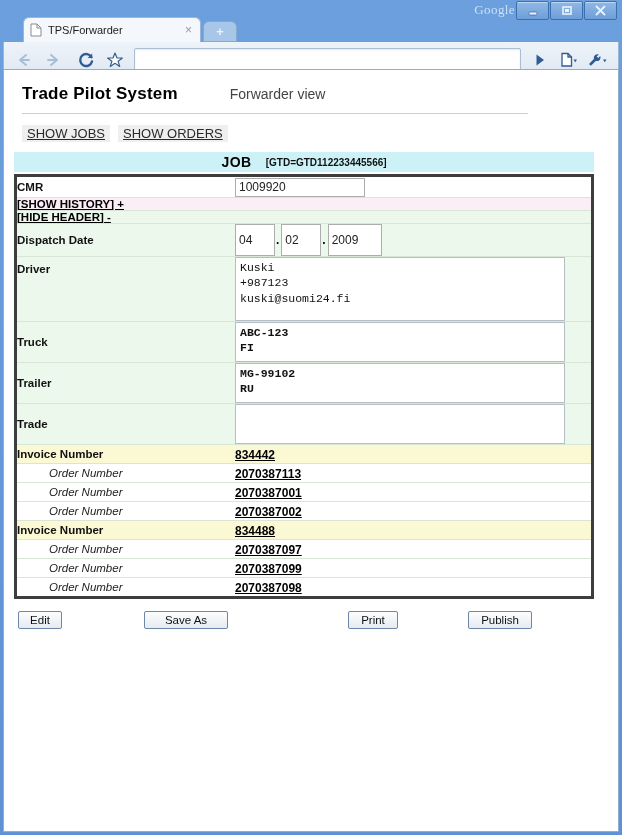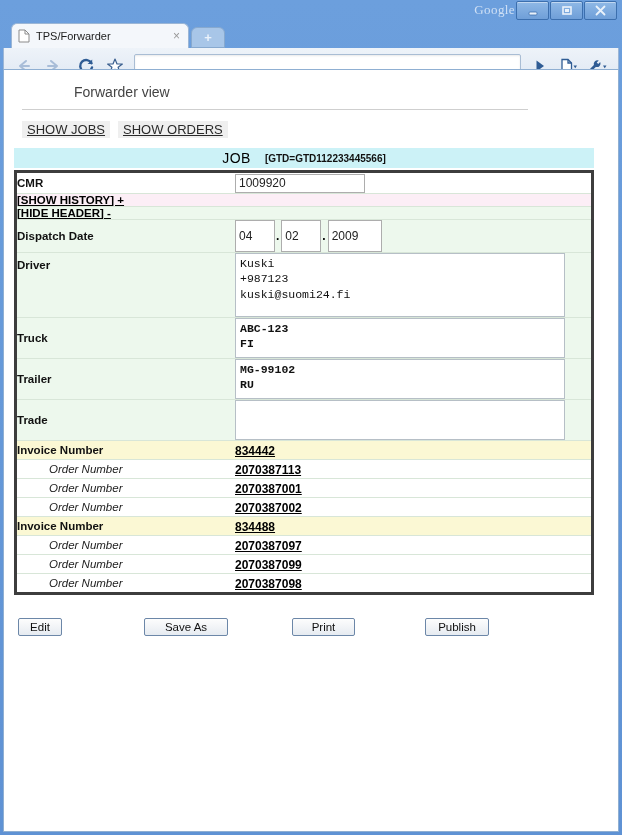--- a/index.html
+++ b/index.html
@@ -10,21 +10,21 @@
   }
 
   
   .browser{
     width:622px;height:835px;box-sizing:border-box;
     background:linear-gradient(#6c9fdd,#5f92d4);
     padding:0 3px 3px 3px;
     position:relative;
   }
   .titlebar{
-    height:48px;position:relative;
+    height:42px;position:relative;
   }
   .winbtns{
     position:absolute;right:2px;top:1px;display:flex;align-items:center;gap:0;
   }
   .google-word{
     position:absolute;right:104px;top:2px;
     color:#cfe0f5;font-family:"Liberation Serif",serif;font-size:13px;
     letter-spacing:.4px;
   }
   .winbtn{
@@ -32,21 +32,21 @@
     background:linear-gradient(#8fb8e6,#6f9fd8);
     border:1px solid #3c6fae;border-radius:2px;
     display:flex;align-items:center;justify-content:center;
     color:#e8f1fb;font-size:11px;font-weight:bold;
     box-shadow:inset 0 1px 0 rgba(255,255,255,.45);
   }
   .winbtn svg{display:block}
 
   
   .tabstrip{
-    position:absolute;left:8px;bottom:0;display:flex;align-items:flex-end;
+    position:absolute;left:20px;bottom:0;display:flex;align-items:flex-end;
   }
   .tab{
     width:178px;height:25px;box-sizing:border-box;
     background:#f4f7fb;
     border-radius:6px 6px 0 0;
     border:1px solid #9bb6d6;border-bottom:none;
     display:flex;align-items:center;padding:0 6px;
     position:relative;
   }
   .tab .favicon{
@@ -104,25 +104,25 @@
   .navbtn{
     background:#efefef;padding:1px 5px;
     font-size:13px;color:#2a2a2a;text-decoration:underline;
     font-family:"Liberation Sans",sans-serif;
   }
 
   .jobbar{
     margin:10px 24px 0 10px;background:#ccf2f7;
     height:20px;display:flex;align-items:center;justify-content:center;
   }
-  .jobbar .jobtitle{font-size:14px;font-weight:normal;color:#000;letter-spacing:.5px;}
+  .jobbar .jobtitle{font-size:14px;font-weight:bold;color:#000;letter-spacing:.5px;}
   .jobbar .gtd{font-size:10px;font-weight:bold;color:#111;margin-left:14px;}
 
   .formbox{
-    margin:2px 24px 11px 10px;border:3px solid #3d3d3d;background:#5eead4;
+    margin:2px 24px 0 10px;border:3px solid #3d3d3d;background:#5eead4;
   }
   table.frm{width:100%;border-collapse:collapse;table-layout:fixed;}
   table.frm td{
     vertical-align:middle;padding:0;
     border-bottom:1px solid #d8e6d8;
   }
   td.lbl{
     width:218px;padding:3px 0 3px 10px;
     font-size:11.5px;font-weight:bold;color:#111;
   }
@@ -168,21 +168,21 @@
   .footer{padding:12px 0 0 14px;display:flex;align-items:flex-start;}
   .btn{
     background:linear-gradient(#fdfdfd,#e6ebf1);
     border:1px solid #6c87a8;border-radius:2px;
     font-size:11.5px;color:#111;
     padding:2px 0;text-align:center;box-sizing:border-box;
     font-family:"Liberation Sans",sans-serif;
   }
   .b-edit{width:44px;}
   .b-saveas{width:84px;margin-left:82px;}
-  .b-print{width:63px;margin-left:64px;}
+  .b-print{width:50px;margin-left:120px;}
   .b-publish{width:64px;margin-left:70px;}
 </style>
 </head>
 <body>
 
 <div class="browser">
 
   <div class="titlebar">
     <div class="google-word">Google</div>
     <div class="winbtns">
@@ -259,20 +259,21 @@
           <path d="M11.8 2.6a3.6 3.6 0 0 0-4.9 4.4L2 11.9l1.9 1.9 4.9-4.9a3.6 3.6 0 0 0 4.4-4.9l-2 2-1.5-1.5z" fill="#2f5c94"></path>
           <path d="M16 7.5 L19.5 7.5 L17.75 10.2 Z" fill="#2f5c94"></path>
         </svg>
     </div>
   </div>
 
   <div class="viewport">
     <div class="page">
 
       <div class="apphead">
+        <div class="appname">Trade Pilot System</div>
         <div class="viewname">Forwarder view</div>
       </div>
       <div class="hrule"></div>
 
       <div class="navbar">
         <a class="navbtn">SHOW JOBS</a>
         <a class="navbtn">SHOW ORDERS</a>
       </div>
 
       <div class="jobbar">

